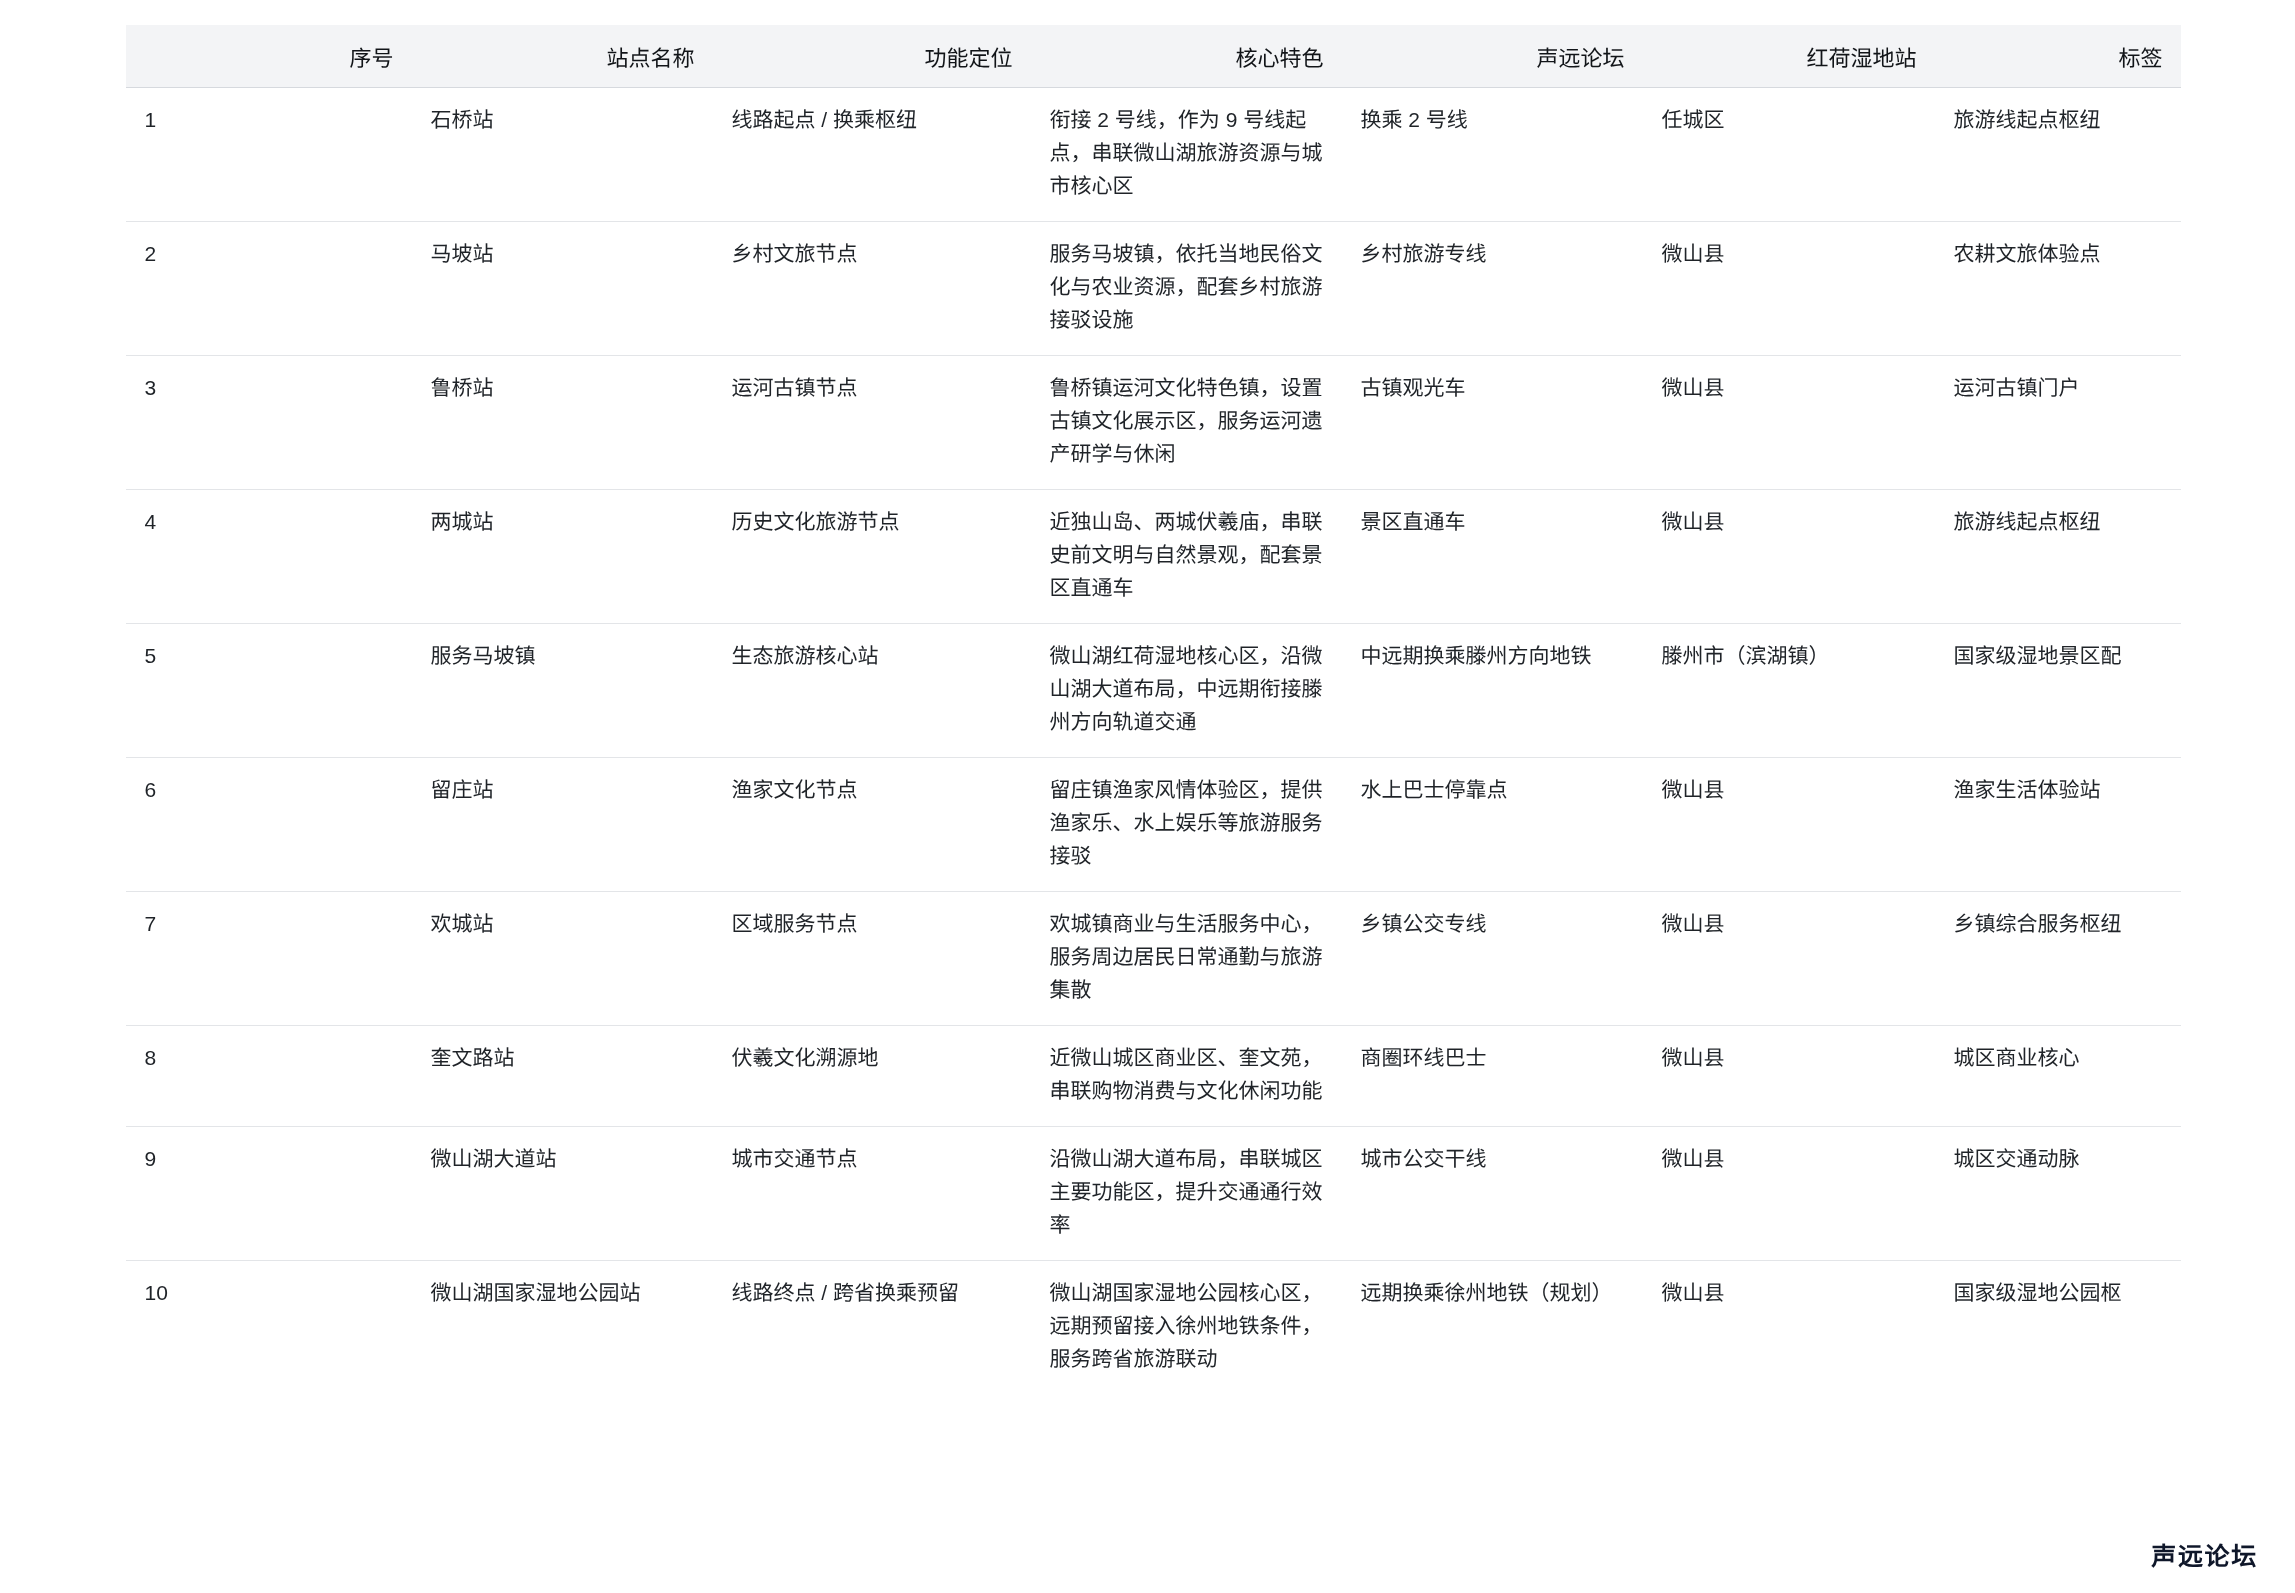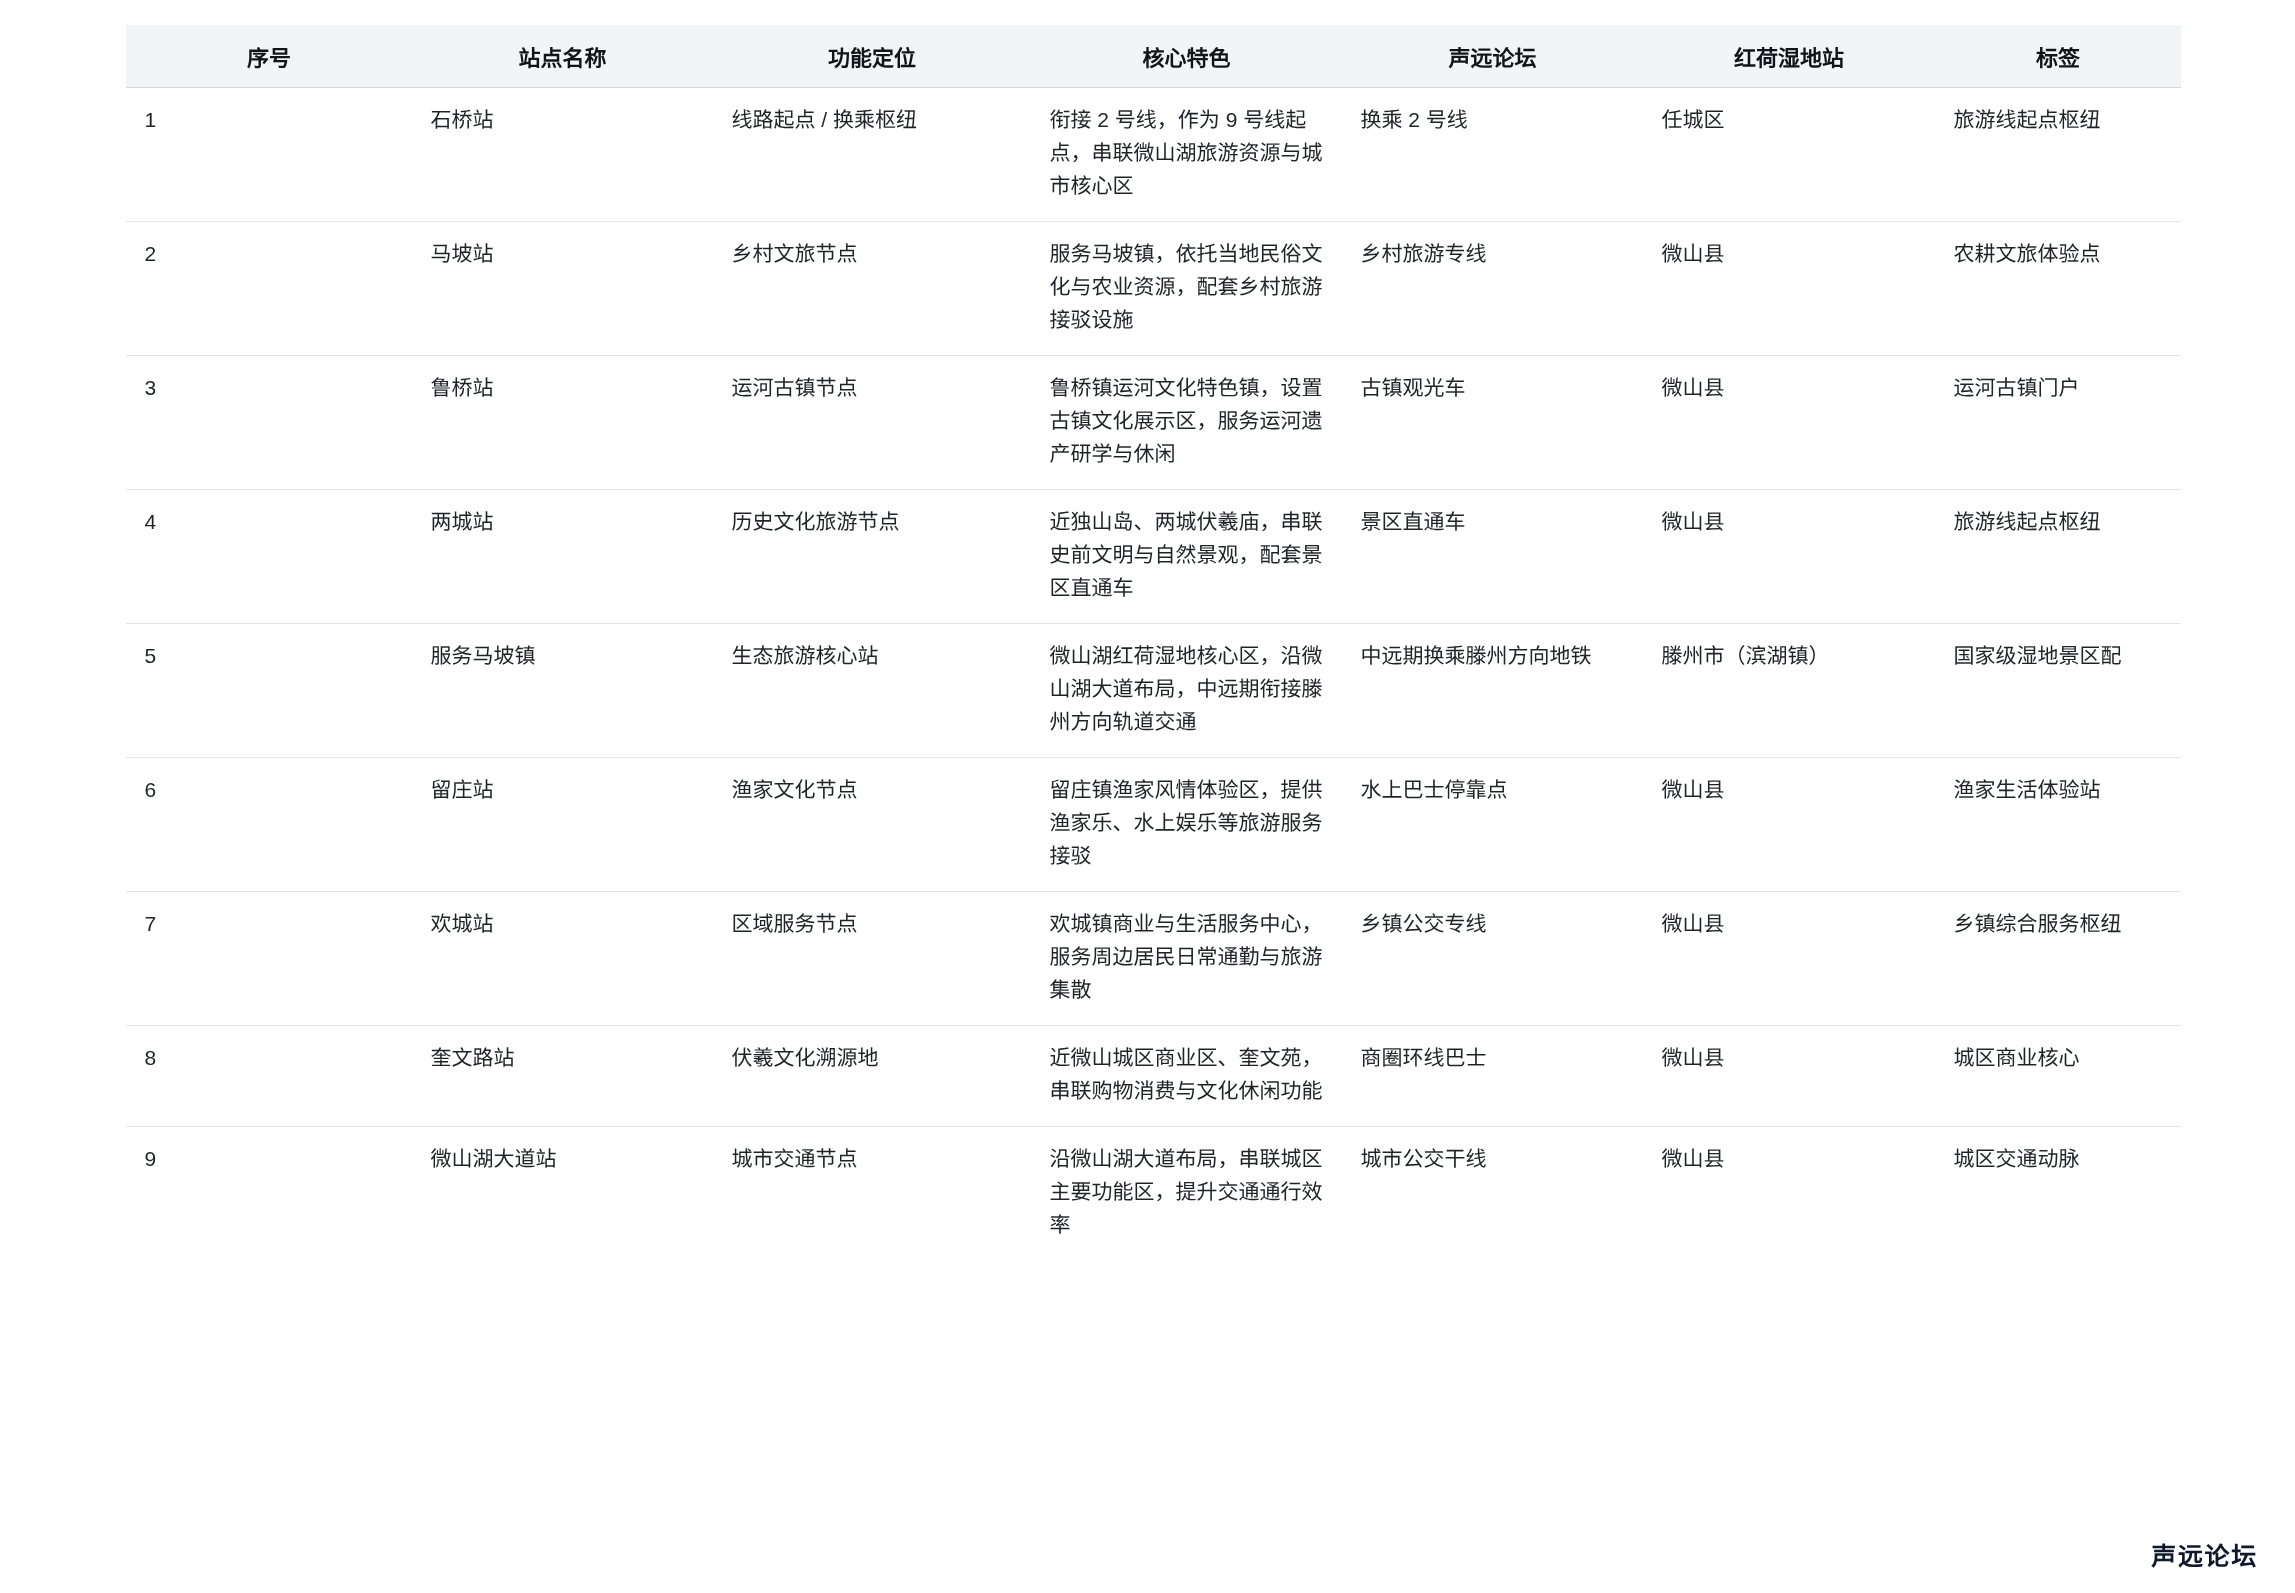--- a/index.html
+++ b/index.html
@@ -30,22 +30,22 @@
   table.station-table col.c0 { width: 286px; }
   table.station-table col.c1 { width: 301px; }
   table.station-table col.c2 { width: 318px; }
   table.station-table col.c3 { width: 311px; }
   table.station-table col.c4 { width: 301px; }
   table.station-table col.c5 { width: 292px; }
   table.station-table col.c6 { width: 246px; }
 
   table.station-table thead th {
     background: #f3f4f6;
-    text-align: center;
-    font-weight: bold;
+    text-align: right;
+    font-weight: normal;
     padding: 15px 18.5px;
     border-bottom: 0.8px solid #d6d9de;
     color: #111418;
     font-size: 22px;
     white-space: nowrap;
   }
   table.station-table tbody td {
     vertical-align: top;
     padding: 15px 18.5px 18.5px 18.5px;
     border-bottom: 0.8px solid #e3e5e8;
@@ -169,18 +169,27 @@
       </tr>
       <tr>
         <td class="cell-idx">9</td>
         <td>微山湖大道站</td>
         <td>城市交通节点</td>
         <td>沿微山湖大道布局，串联城区主要功能区，提升交通通行效率</td>
         <td>城市公交干线</td>
         <td>微山县</td>
         <td>城区交通动脉</td>
       </tr>
+      <tr>
+        <td class="cell-idx">10</td>
+        <td>微山湖国家湿地公园站</td>
+        <td>线路终点 / 跨省换乘预留</td>
+        <td>微山湖国家湿地公园核心区，远期预留接入徐州地铁条件，服务跨省旅游联动</td>
+        <td>远期换乘徐州地铁（规划）</td>
+        <td>微山县</td>
+        <td>国家级湿地公园枢</td>
+      </tr>
     </tbody>
   </table>
 </div>
 
 <div class="watermark">声远论坛</div>
 
 
 </body></html>

